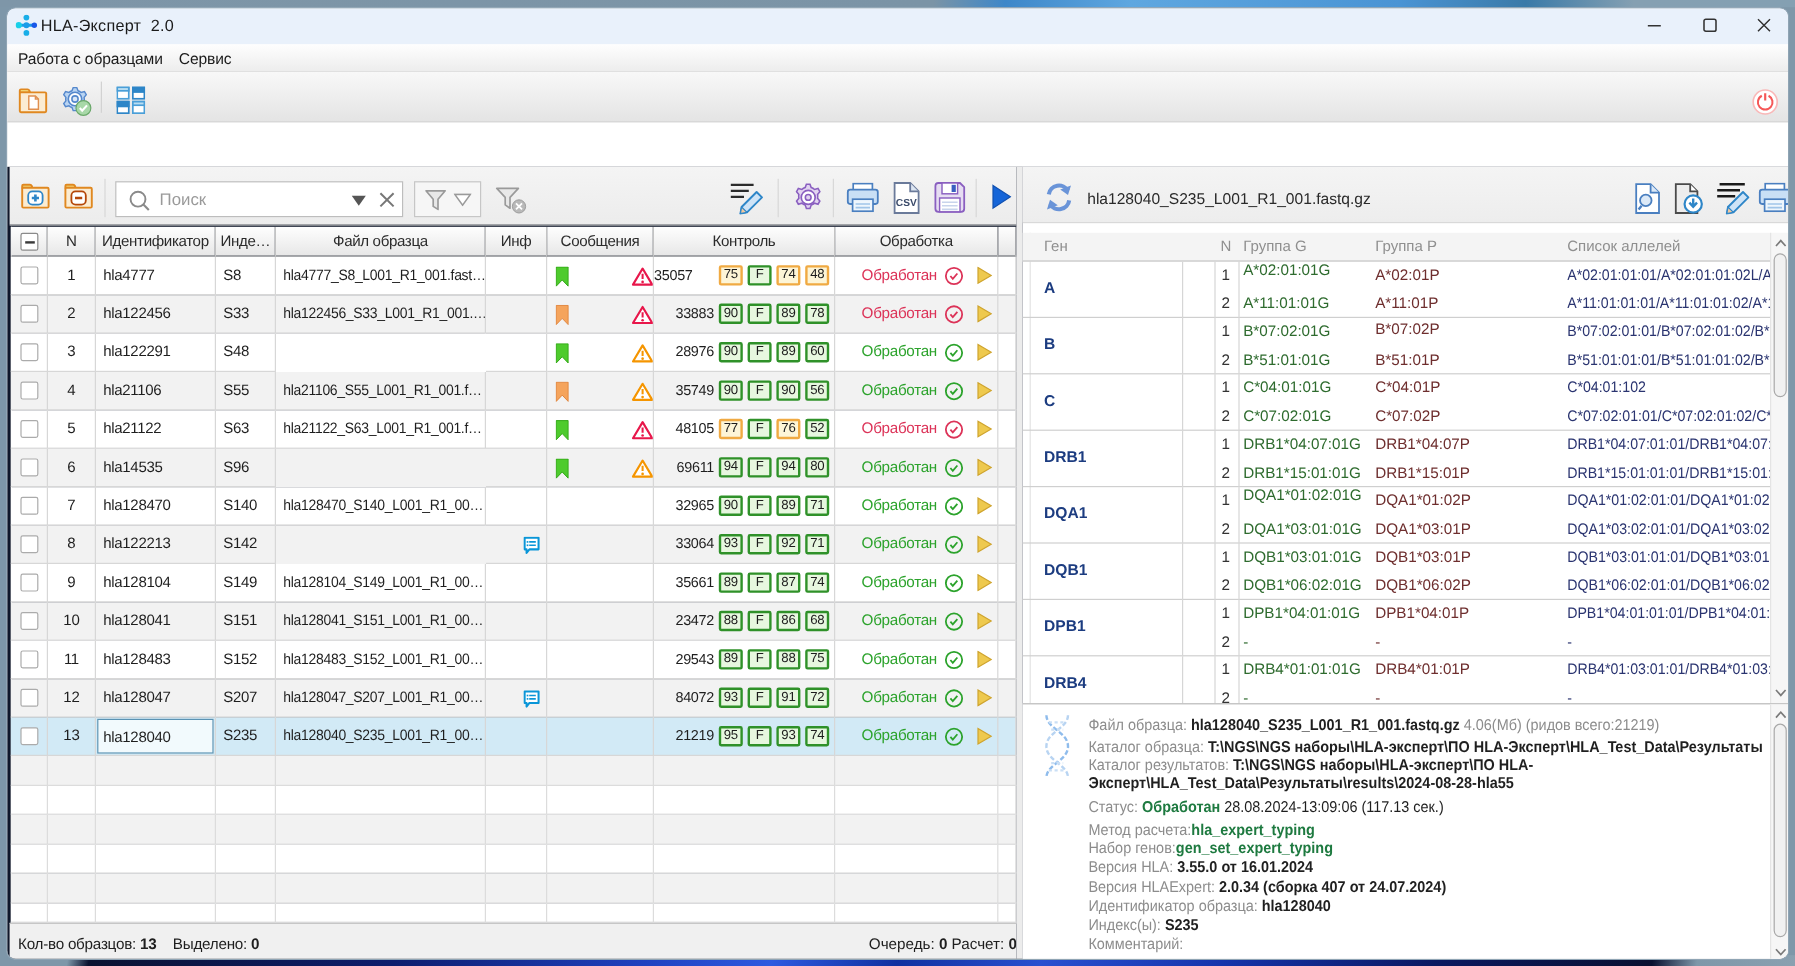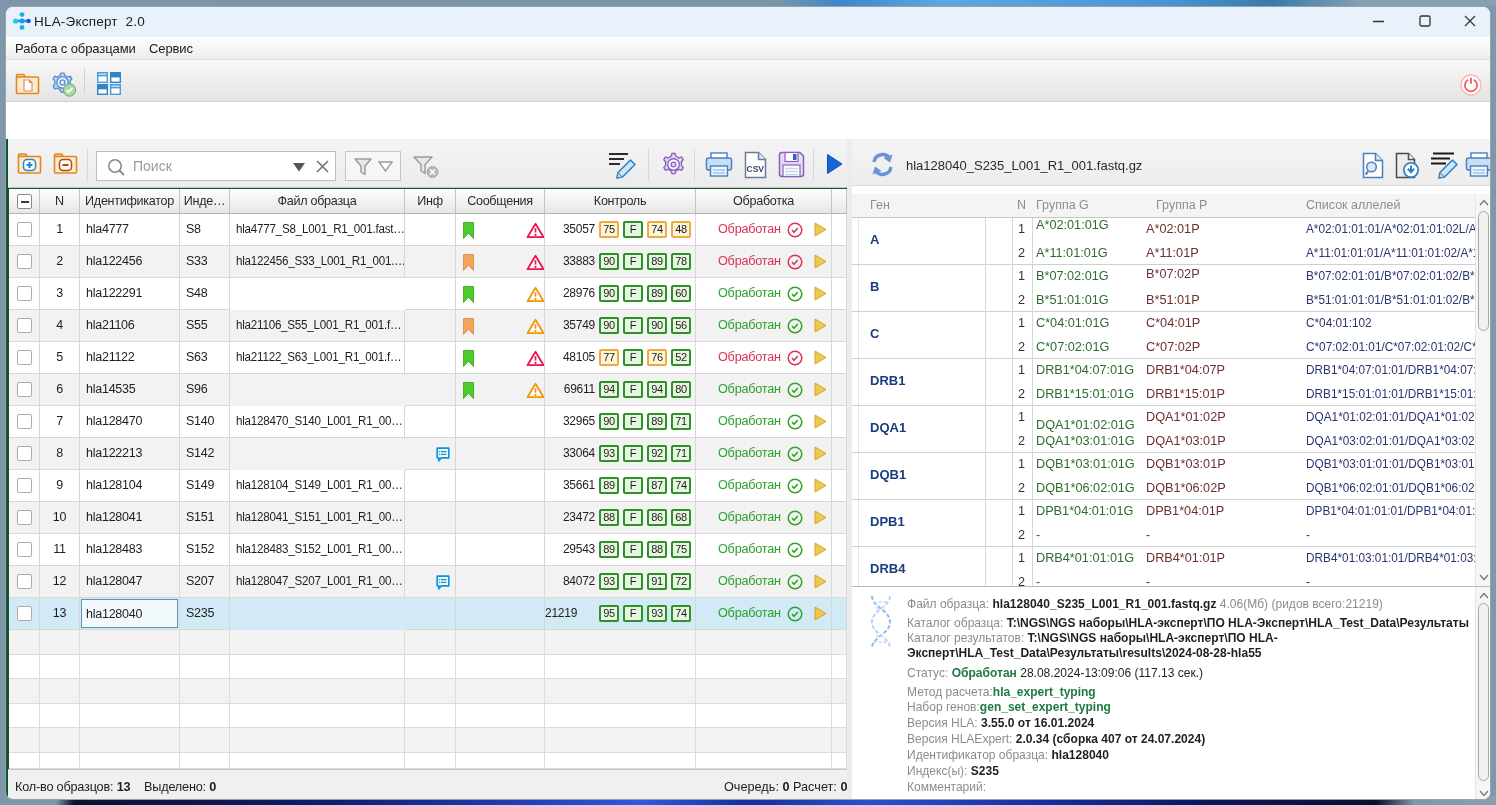--- a/index.html
+++ b/index.html
@@ -11,21 +11,21 @@
 
 #titlebar { position:absolute; left:0; top:0; width:100%; height:30px; background:#e9f1fb; }
 #title-text { position:absolute; left:28px; top:7px; font-size:13.5px; color:#1b1b1b; letter-spacing:0.2px;}
 #menubar { position:absolute; left:0; top:30px; width:100%; height:23px; background:linear-gradient(#fefefe,#ededed); border-bottom:1px solid #e0e0e0; }
 .menuitem { position:absolute; top:4px; font-size:13px; color:#1b1b1b; letter-spacing:-0.1px; }
 #toolbar { position:absolute; left:0; top:53px; width:100%; height:42px; background:linear-gradient(#f8f8f8,#e4e4e4); border-bottom:1px solid #d0d0d0; }
 #tabstrip { position:absolute; left:0; top:95px; width:100%; height:37px; background:#fcfcfc; }
 #tabstrip .strip-border { position:absolute; left:0; bottom:0; width:100%; height:1px; background:#c9c9c9; }
 #tab1 { position:absolute; left:5px; top:7px; width:230px; height:31px; background:#fff; border-top:2px solid #2222cf; border-left:1px solid #b6b6b6; border-right:1px solid #b6b6b6; z-index:3; }
 #tab1 .tab-text { position:absolute; left:39px; top:7px; font-size:12.4px; color:#2053c5; white-space:nowrap; letter-spacing:-0.25px; }
-#content { position:absolute; left:0; top:132px; width:100%; height:662px; background:#14532d; }
+#content { position:absolute; left:0; top:132px; width:100%; height:662px; background:#0f172a; }
 
 #lp { position:absolute; left:2px; top:0; width:839px; height:662px; }
 #lp-toolbar { position:absolute; left:0; top:0; width:839px; height:49px; background:linear-gradient(#f4f4f4,#ececec); border-bottom:1px solid #c9c9c9; }
 #searchbox { position:absolute; left:88px; top:12px; width:240px; height:30px; background:#fff; border:1px solid #bdbdbd; }
 #filterbtn { position:absolute; left:337px; top:12px; width:56px; height:30px; background:#f6f6f6; border:1px solid #c6c6c6; }
 
 #ltable { position:absolute; left:1px; top:50px; }
 .lhead { position:absolute; top:0; height:25px; background:linear-gradient(#fefefe,#e7e7e7); border-right:1px solid #c3c3c3; border-bottom:1px solid #b3b3b3; font-size:12.6px; color:#2b2b2b; text-align:center; line-height:24px; letter-spacing:-0.3px; }
 .lrow { position:absolute; width:838px; height:32px; }
 .lrow.odd { background:#fff; }
@@ -249,21 +249,21 @@
 <div class="lcell" style="left:447px;width:89px">
               <svg class="abs" style="left:7px;top:8px" width="11" height="17" viewBox="0 0 11 17">
                 <path d="M0.5,0.5 h10 v16 l-5,-5.2 -5,5.2 Z" fill="#4ecb2d" stroke="#2ea512" stroke-width="0.8"></path>
               </svg>
               <svg class="abs" style="left:70px;top:8px" width="19" height="17" viewBox="0 0 19 17">
                 <path d="M9.5,1.8 L17.5,15.2 L1.5,15.2 Z" fill="#fff" stroke="#e8174b" stroke-width="1.8" stroke-linejoin="round"></path>
                 <line x1="9.5" y1="6.2" x2="9.5" y2="10.6" stroke="#e8174b" stroke-width="1.7"></line>
                 <circle cx="9.5" cy="12.9" r="1.1" fill="#e8174b"></circle>
               </svg>
             </div>
-<div class="lcell" style="left:536px;width:151px"><span style="display:inline-block;width:50px;text-align:right;font-size:12px">35057</span><span class="badge bg-o">75</span><span class="badge bg-g">F</span><span class="badge bg-o">74</span><span class="badge bg-o">48</span></div>
+<div class="lcell" style="left:536px;width:151px"><span style="display:inline-block;width:50px;font-size:12px">35057</span><span class="badge bg-o">75</span><span class="badge bg-g">F</span><span class="badge bg-o">74</span><span class="badge bg-o">48</span></div>
 <div class="lcell" style="left:687px;width:136px"><span class="proc red" style="margin-left:22px">Обработан</span><svg class="abs" style="left:91px;top:8px" width="16" height="16" viewBox="0 0 16 16">
                 <circle cx="8" cy="8" r="6.8" fill="none" stroke="#dc3358" stroke-width="1.5"></circle>
                 <path d="M5,8 l2,2.3 3.8-4.4" fill="none" stroke="#dc3358" stroke-width="1.5"></path>
               </svg><svg class="abs" style="left:118px;top:8px" width="13" height="15" viewBox="0 0 13 15">
                 <path d="M1,1 L12,7.5 L1,14 Z" fill="#eec94e" stroke="#cfa42e" stroke-width="1"></path>
               </svg></div>
 <div class="lcell" style="left:823px;width:15px"></div>
 </div>
 <div class="lrow even" style="top:57px">
 <div class="lcell" style="left:0;width:31px">
@@ -534,23 +534,24 @@
 </div>
 <div class="lrow sel" style="top:409px">
 <div class="lcell" style="left:0;width:31px">
               <div class="cb"></div>
             </div>
 <div class="lcell" style="left:31px;width:40px;text-align:center">13</div>
 <div class="lcell" style="left:71px;width:100px">
               <div class="abs" style="left:1px;top:1px;width:97px;height:29px;background:#f2fafd;border:1px solid #5a93b4;line-height:28px;padding-left:4px">hla128040</div>
             </div>
 <div class="lcell" style="left:171px;width:50px;padding-left:6px">S235</div>
+<div class="lcell" style="left:221px;width:175px;padding-left:6px"><span class="squeeze">hla128040_S235_L001_R1_00…</span></div>
 <div class="lcell" style="left:396px;width:51px"></div>
 <div class="lcell" style="left:447px;width:89px"></div>
-<div class="lcell" style="left:536px;width:151px"><span style="display:inline-block;width:50px;font-size:12px">21219</span><span class="badge bg-g">95</span><span class="badge bg-g">F</span><span class="badge bg-g">93</span><span class="badge bg-g">74</span></div>
+<div class="lcell" style="left:536px;width:151px"><span style="display:inline-block;width:50px;text-align:right;font-size:12px">21219</span><span class="badge bg-g">95</span><span class="badge bg-g">F</span><span class="badge bg-g">93</span><span class="badge bg-g">74</span></div>
 <div class="lcell" style="left:687px;width:136px"><span class="proc grn" style="margin-left:22px">Обработан</span><svg class="abs" style="left:91px;top:8px" width="16" height="16" viewBox="0 0 16 16">
                 <circle cx="8" cy="8" r="6.8" fill="none" stroke="#2ca32c" stroke-width="1.5"></circle>
                 <path d="M5,8 l2,2.3 3.8-4.4" fill="none" stroke="#2ca32c" stroke-width="1.5"></path>
               </svg><svg class="abs" style="left:118px;top:8px" width="13" height="15" viewBox="0 0 13 15">
                 <path d="M1,1 L12,7.5 L1,14 Z" fill="#eec94e" stroke="#cfa42e" stroke-width="1"></path>
               </svg></div>
 <div class="lcell" style="left:823px;width:15px"></div>
 </div>
 <div class="fillrow" style="top:441px;background:#f2f2f2;height:24.6px">
 <div class="fillcell" style="left:0px;width:31px"></div>
@@ -667,21 +668,21 @@
             <rect x="5.5" y="14" width="17" height="10" fill="#eef6fd" stroke="#4a7fc0" stroke-width="1.4"></rect>
             <line x1="8" y1="18" x2="20" y2="18" stroke="#9fc4e8" stroke-width="1.4"></line>
             <line x1="8" y1="21" x2="20" y2="21" stroke="#9fc4e8" stroke-width="1.4"></line>
           </svg>
 </div>
 <div class="abs" style="left:6px;top:55px;width:1px;height:392px;background:#e3e3e3"></div>
         <div id="rtable-head">
           <span class="abs" style="left:18px;top:4px">Ген</span>
           <span class="abs" style="left:165px;top:4px">N</span>
           <span class="abs" style="left:184px;top:4px">Группа G</span>
-          <span class="abs" style="left:304px;top:4px">Группа P</span>
+          <span class="abs" style="left:294px;top:4px">Группа P</span>
           <span class="abs" style="left:454px;top:4px">Список аллелей</span>
         </div>
 <div class="gene-group" style="top:79px">
 <div class="gg-name">A</div>
 <div class="gg-line" style="left:133px"></div>
 <div class="gg-line" style="left:160px"></div>
 <div class="gg-line" style="left:180px"></div>
 <div class="gg-n" style="left:162px;top:4.0px;width:20px;text-align:left;padding-left:4px">1</div>
 <div class="gg-g" style="top:0">A*02:01:01G</div>
 <div class="gg-p" style="top:4.0px">A*02:01P</div>
@@ -732,21 +733,21 @@
 <div class="gg-g" style="top:27.5px">DRB1*15:01:01G</div>
 <div class="gg-p" style="top:27.5px">DRB1*15:01P</div>
 <div class="gg-a" style="top:27.5px"><span class="squeeze">DRB1*15:01:01:01/DRB1*15:01:0.</span></div>
 </div>
 <div class="gene-group" style="top:267px">
 <div class="gg-name">DQA1</div>
 <div class="gg-line" style="left:133px"></div>
 <div class="gg-line" style="left:160px"></div>
 <div class="gg-line" style="left:180px"></div>
 <div class="gg-n" style="left:162px;top:4.0px;width:20px;text-align:left;padding-left:4px">1</div>
-<div class="gg-g" style="top:12px">DQA1*01:02:01G</div>
+<div class="gg-g" style="top:0">DQA1*01:02:01G</div>
 <div class="gg-p" style="top:4.0px">DQA1*01:02P</div>
 <div class="gg-a" style="top:4.0px"><span class="squeeze">DQA1*01:02:01:01/DQA1*01:02:0</span></div>
 <div class="gg-n" style="left:162px;top:27.5px;width:20px;text-align:left;padding-left:4px">2</div>
 <div class="gg-g" style="top:27.5px">DQA1*03:01:01G</div>
 <div class="gg-p" style="top:27.5px">DQA1*03:01P</div>
 <div class="gg-a" style="top:27.5px"><span class="squeeze">DQA1*03:02:01:01/DQA1*03:02:0</span></div>
 </div>
 <div class="gene-group" style="top:314px">
 <div class="gg-name">DQB1</div>
 <div class="gg-line" style="left:133px"></div>

